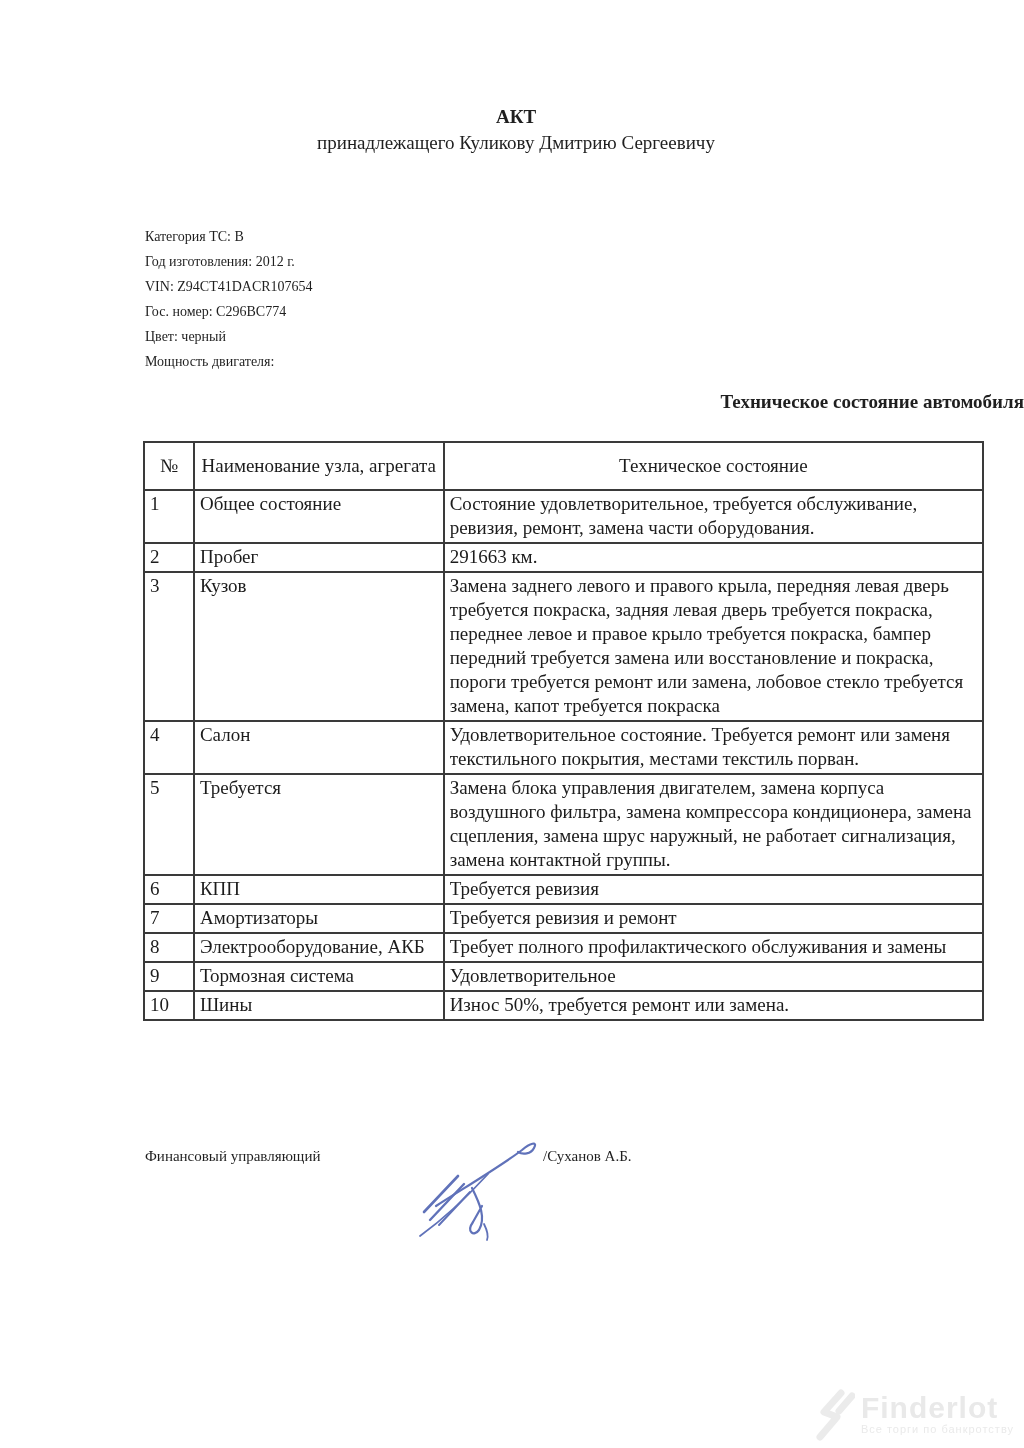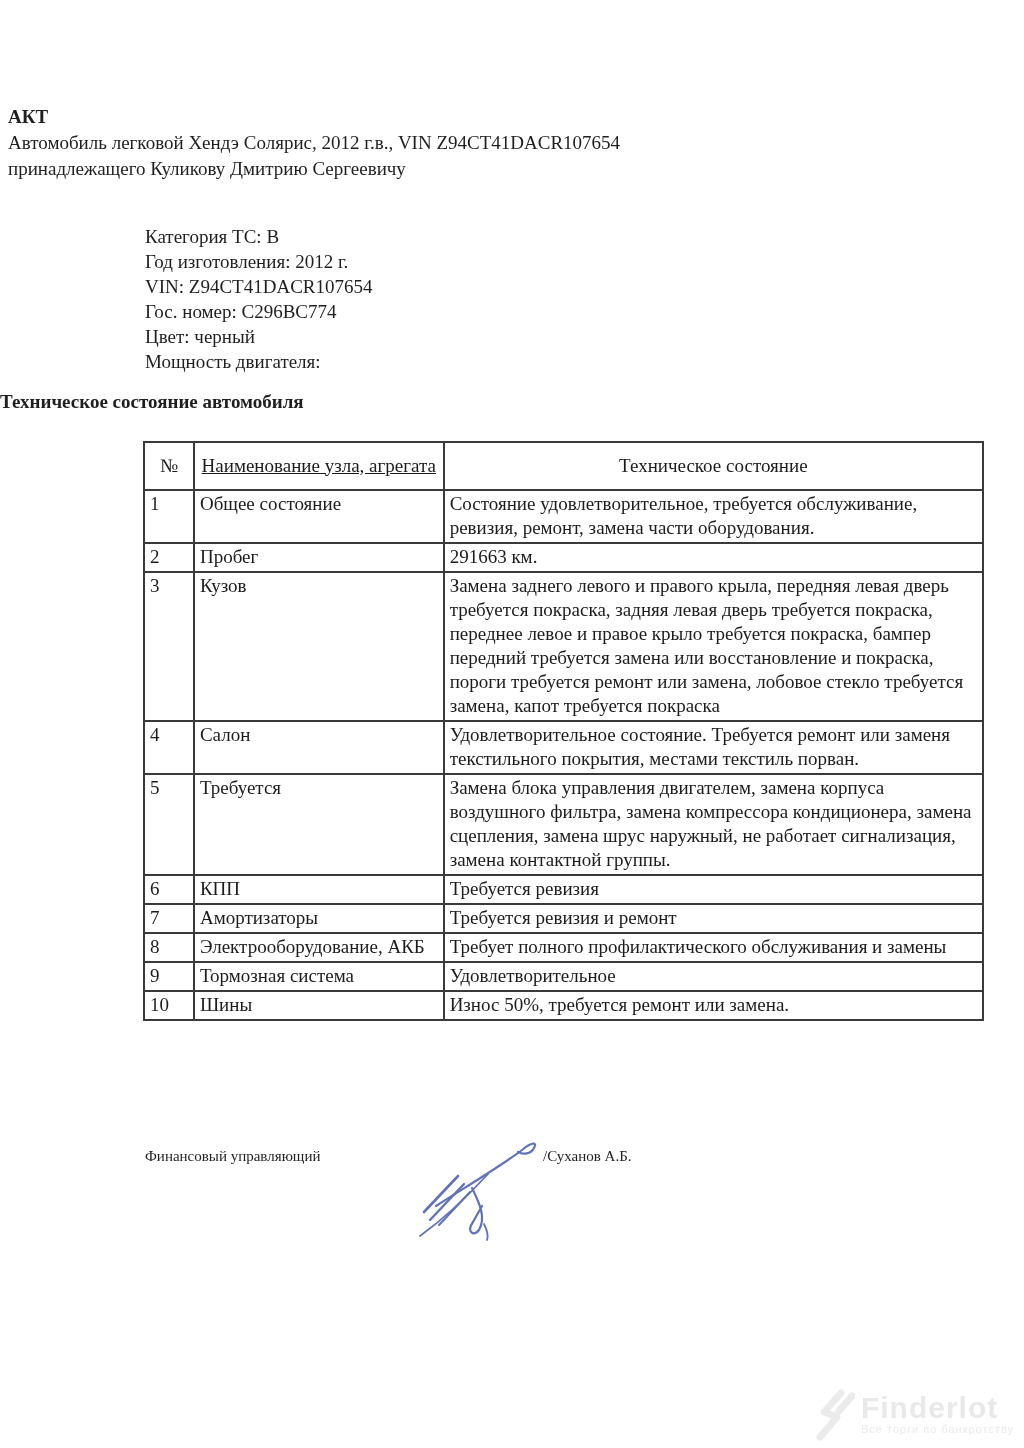--- a/index.html
+++ b/index.html
@@ -13,38 +13,39 @@
     width: 1024px;
     height: 1448px;
     background: #ffffff;
     overflow: hidden;
   }
   .doc-header {
     position: absolute;
     top: 104px;
     left: 0;
     width: 1024px;
+    text-align: center;
     font-size: 19px;
     line-height: 26px;
     padding-left: 8px;
   }
   .bold { font-weight: bold; }
   .details {
     position: absolute;
     top: 224px;
     left: 145px;
-    font-size: 19px;
+    font-size: 14px;
     line-height: 25px;
   }
   .table-title {
     position: absolute;
     top: 391px;
     left: 0;
     width: 1024px;
-    text-align: left;
+    text-align: right;
     font-size: 19px;
     font-weight: bold;
   }
   table.cond-table {
     position: absolute;
     top: 441px;
     left: 143px;
     width: 841px;
     border-collapse: collapse;
     font-size: 19px;
@@ -59,21 +60,21 @@
     font-weight: normal;
     text-align: center;
     vertical-align: middle;
     height: 48px;
   }
   .cond-table td {
     vertical-align: top;
     text-align: left;
   }
   .col-num  { width: 50px; }
-  .col-part { width: 250px; text-decoration: underline; }
+  .col-part { width: 250px; }
   .col-cond { width: 541px; }
   .storage-note {
     position: absolute;
     top: 1052px;
     left: 145px;
     width: 745px;
     font-size: 19px;
     line-height: 25px;
   }
   .sign-role {
@@ -123,21 +124,20 @@
     margin-top: 1px;
   }
 </style>
 </head>
 <body>
 
 <div class="page">
 
   <div class="doc-header">
     <div class="bold">АКТ</div>
-    <div>Автомобиль легковой Хендэ Солярис, 2012 г.в., VIN Z94CT41DACR107654</div>
     <div>принадлежащего Куликову Дмитрию Сергеевичу</div>
   </div>
 
   <div class="details">
     <div>Категория ТС: В</div>
     <div>Год изготовления: 2012 г.</div>
     <div>VIN: Z94CT41DACR107654</div>
     <div>Гос. номер: С296ВС774</div>
     <div>Цвет: черный</div>
     <div>Мощность двигателя:</div>

